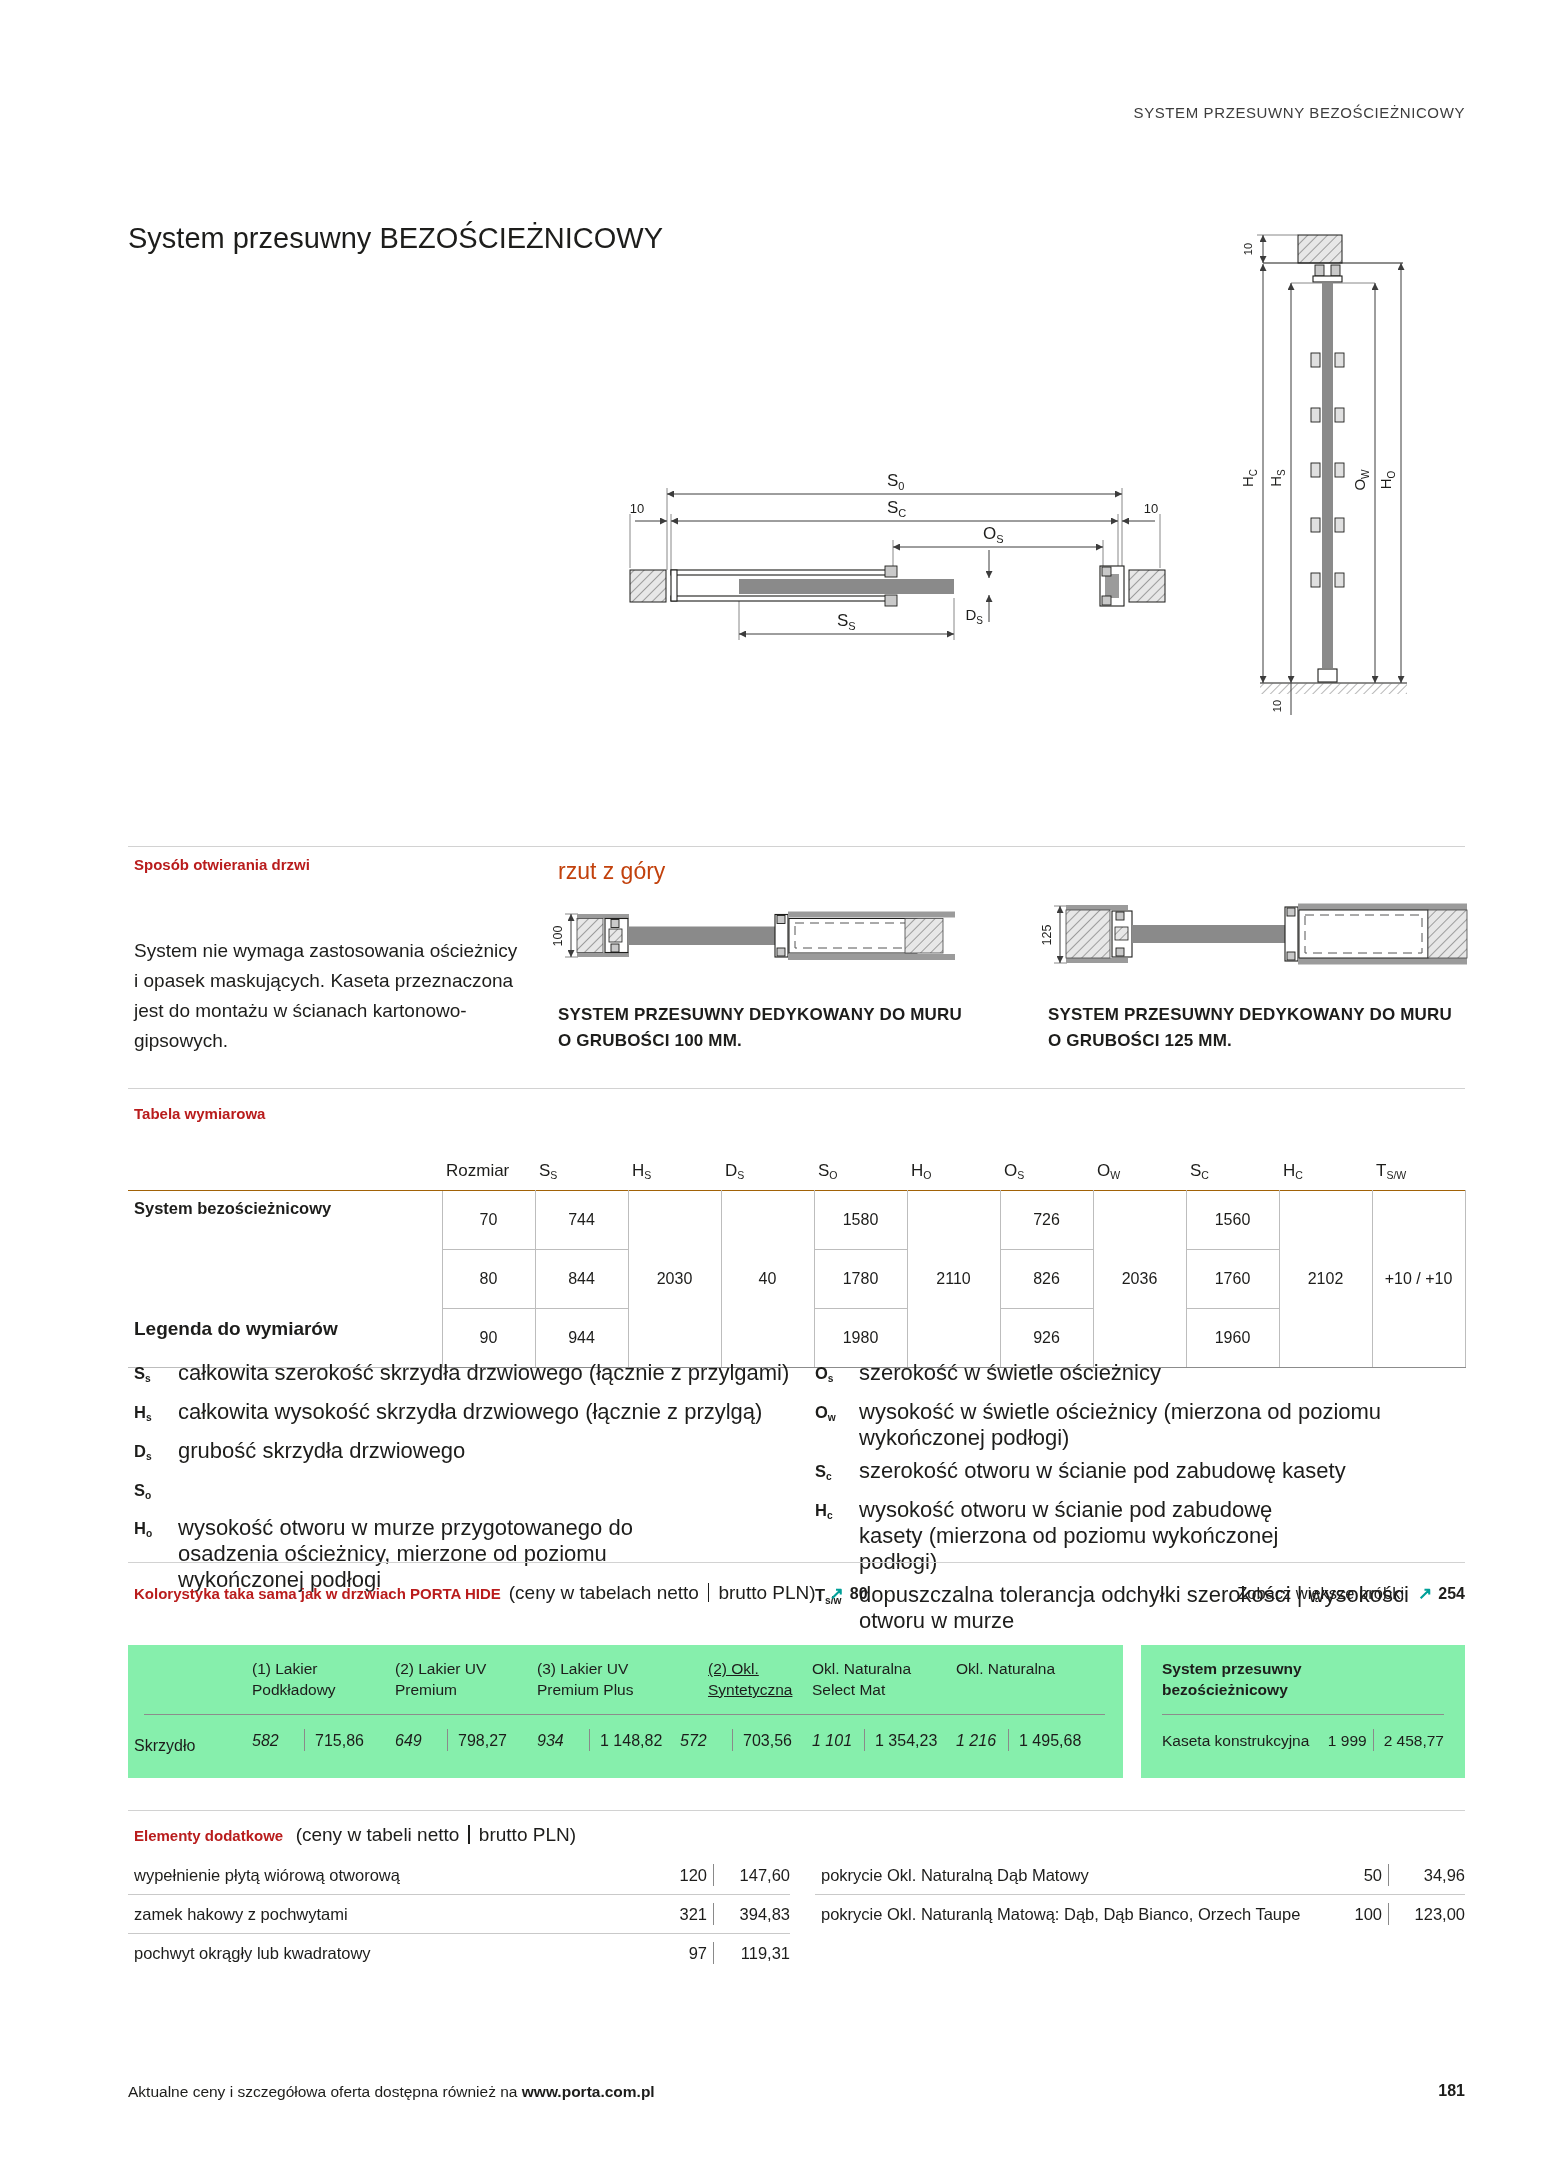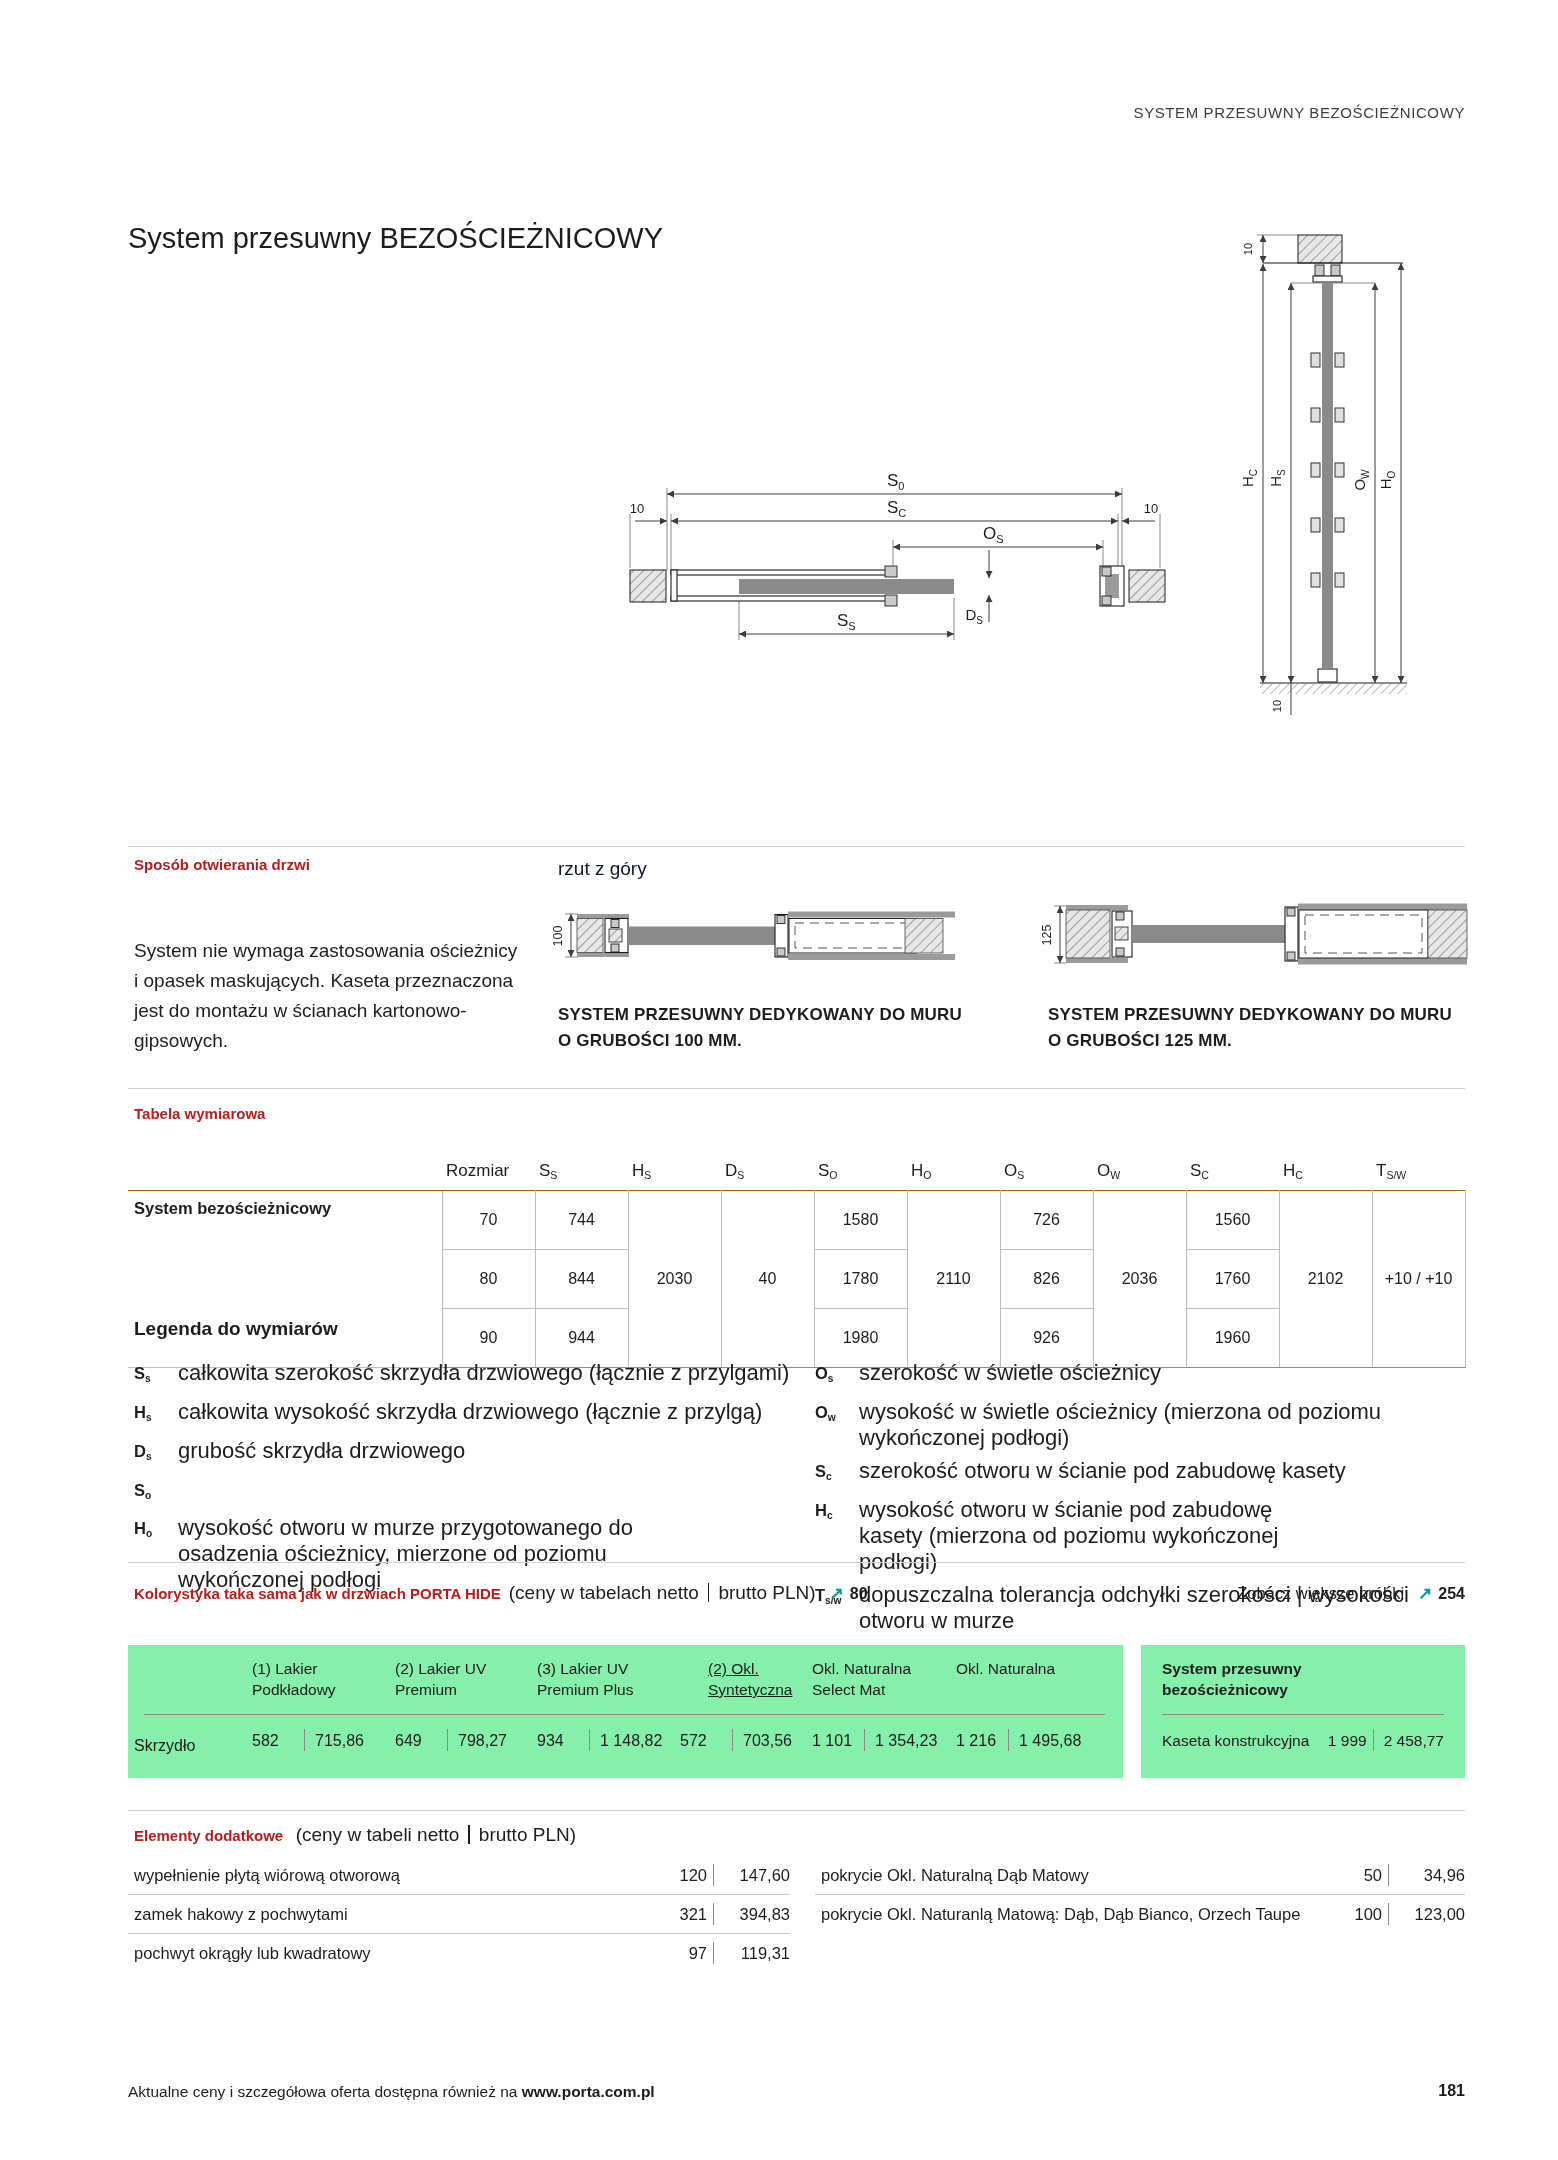--- a/index.html
+++ b/index.html
@@ -4,21 +4,21 @@
 <style>
   html,body{margin:0;padding:0;background:#ffffff;}
   .page{position:relative;width:1558px;height:2160px;background:#fff;overflow:hidden;
         font-family:"Liberation Sans",sans-serif;color:#1d1d1b;}
   .abs{position:absolute;}
   .rule{position:absolute;height:1px;background:#d2d2d2;}
   .sub{font-size:0.62em;vertical-align:-0.28em;}
   .hdr-right{font-size:15px;letter-spacing:0.6px;color:#3d3d3d;}
   .title{font-size:29px;font-weight:400;color:#1d1d1b;}
   .teal-h{color:#b91c1c;font-size:15px;font-weight:600;}
-  .gray-lbl{color:#0f172a;font-size:19px;}
+  .gray-lbl{color:#c2410c;font-size:23px;}
   .body-par{font-size:19px;line-height:30px;color:#1d1d1b;}
   .caption{font-size:17px;font-weight:700;line-height:26px;letter-spacing:0.2px;}
   
   .dimtab{border-collapse:collapse;width:1337px;table-layout:fixed;}
   .dimtab th{border:none;font-weight:400;font-size:17px;text-align:left;
              vertical-align:bottom;padding:0 0 9px 4px;height:35px;}
   .dimtab td{border:1px solid #bdbdbd;text-align:center;font-size:16px;height:34px;padding:12px;}
   .dimtab tr.r1 td{border-top:1px solid #a16207;}
   .dimtab tr.r3 td, .dimtab td.mrg{border-bottom:1px solid #8c8c8c;}
   .dimtab td.mrg{border-top:1px solid #8c8c8c;}
@@ -31,21 +31,21 @@
   .leg-txt{font-size:22px;}
   .w540{max-width:540px;} .w420{max-width:420px;}
   
   .vbar{display:inline-block;width:1.5px;height:19px;background:#1d1d1b;margin:0 9px;vertical-align:-3px;}
   .arrow{color:#00a099;font-weight:700;font-size:17px;margin:0 6px 0 14px;}
   .refnum{font-weight:700;font-size:16px;color:#1d1d1b;}
   .linktxt{font-size:16.5px;color:#1d1d1b;}
   .panel{position:absolute;background:#86efac;}
   .pcol{position:absolute;font-size:15.5px;line-height:21px;}
   .price{display:flex;align-items:center;white-space:nowrap;font-size:16px;}
-  .price .pn{min-width:46px;}
+  .price .pn{min-width:46px;font-style:italic;}
   .pbar{width:1px;height:22px;background:#8a8a8a;margin:0 10px 0 6px;flex:none;}
   .prule{position:absolute;height:1px;background:#8c8c8c;}
   .xrow{display:flex;align-items:center;height:38px;font-size:16.5px;}
   .xrow .xl{flex:1;padding-left:6px;}
   .xrow .pn{width:48px;text-align:right;}
   .xrow .pb{width:66px;text-align:right;}
   .xsep{height:1px;background:#c9c9c9;}
   .footer{font-size:15.5px;}
   svg text{font-family:"Liberation Sans",sans-serif;fill:#1d1d1b;}
   .dim{stroke:#3c3c3c;stroke-width:1;fill:none;}

